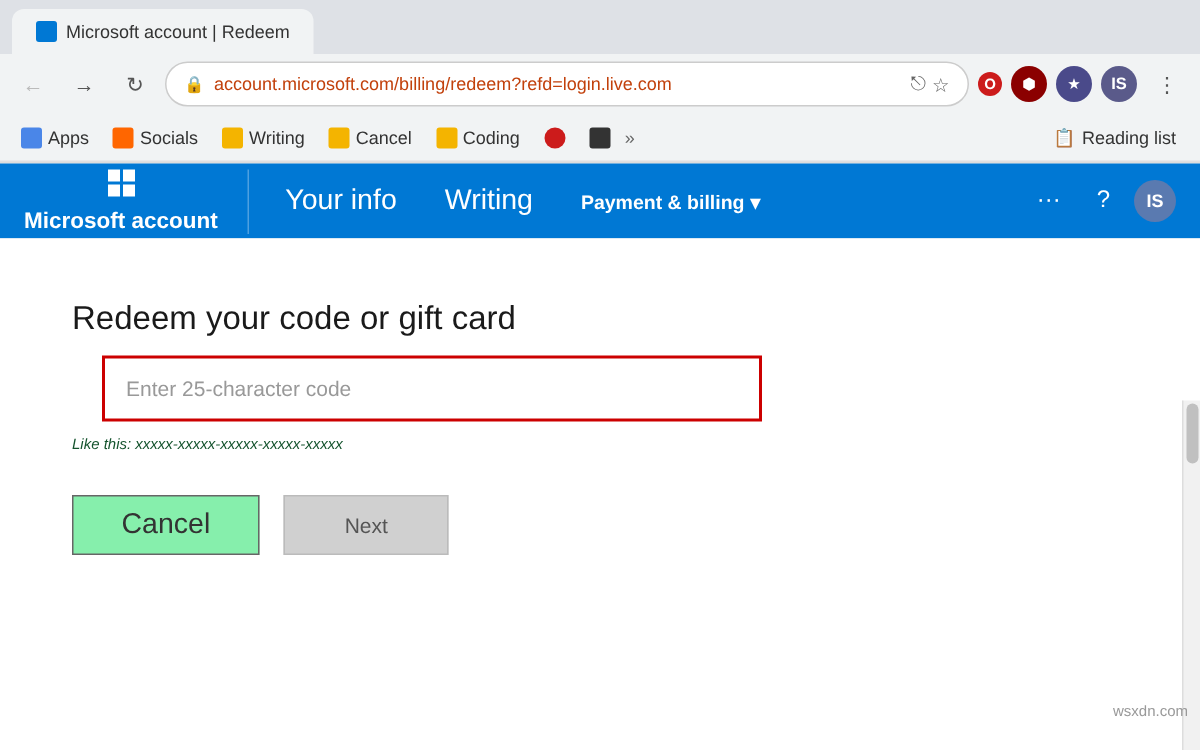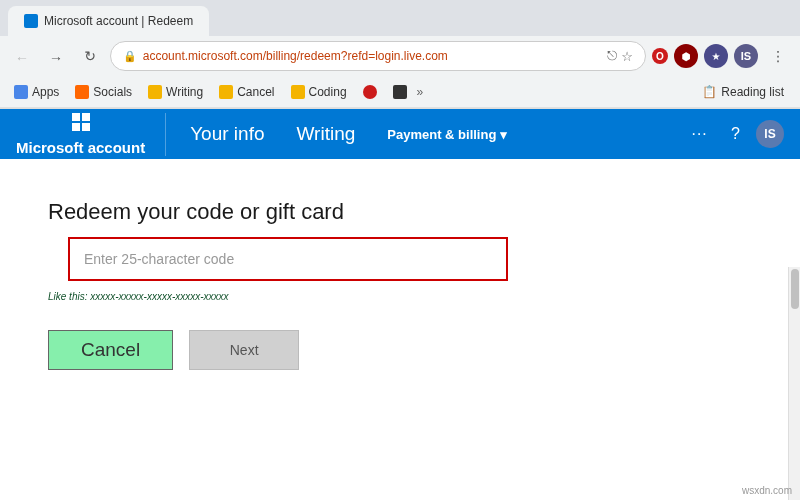--- a/index.html
+++ b/index.html
@@ -66,21 +66,21 @@
     
     .button-row { display: flex; gap: 16px; }
     .btn-cancel { padding: 8px 32px; border: 1px solid #666; background: #86efac; font-size: 19px; color: #333; cursor: pointer; min-width: 110px; height: 40px; }
     .btn-next { padding: 8px 32px; border: 1px solid #bbb; background: #d0d0d0; font-size: 14px; color: #555; cursor: pointer; min-width: 110px; height: 40px; }
 
     
     .scrollbar { position: absolute; right: 0; top: 108px; width: 12px; background: #f1f1f1; height: 392px; border-left: 1px solid #ddd; }
     .scrollbar-thumb { width: 8px; margin: 2px; background: #c0c0c0; border-radius: 4px; height: 40px; }
 
     
-    .watermark { position: fixed; bottom: 4px; right: 8px; font-size: 10px; color: #999; text-align: center; }
+    .watermark { position: fixed; bottom: 20px; right: 8px; font-size: 10px; color: #999; text-align: center; }
   </style>
 </head>
 <body>
 
 <div class="browser-chrome">
 
   <div class="tab-bar">
     <div class="tab-active">
       <span class="tab-favicon"></span>
       <span>Microsoft account | Redeem</span>

